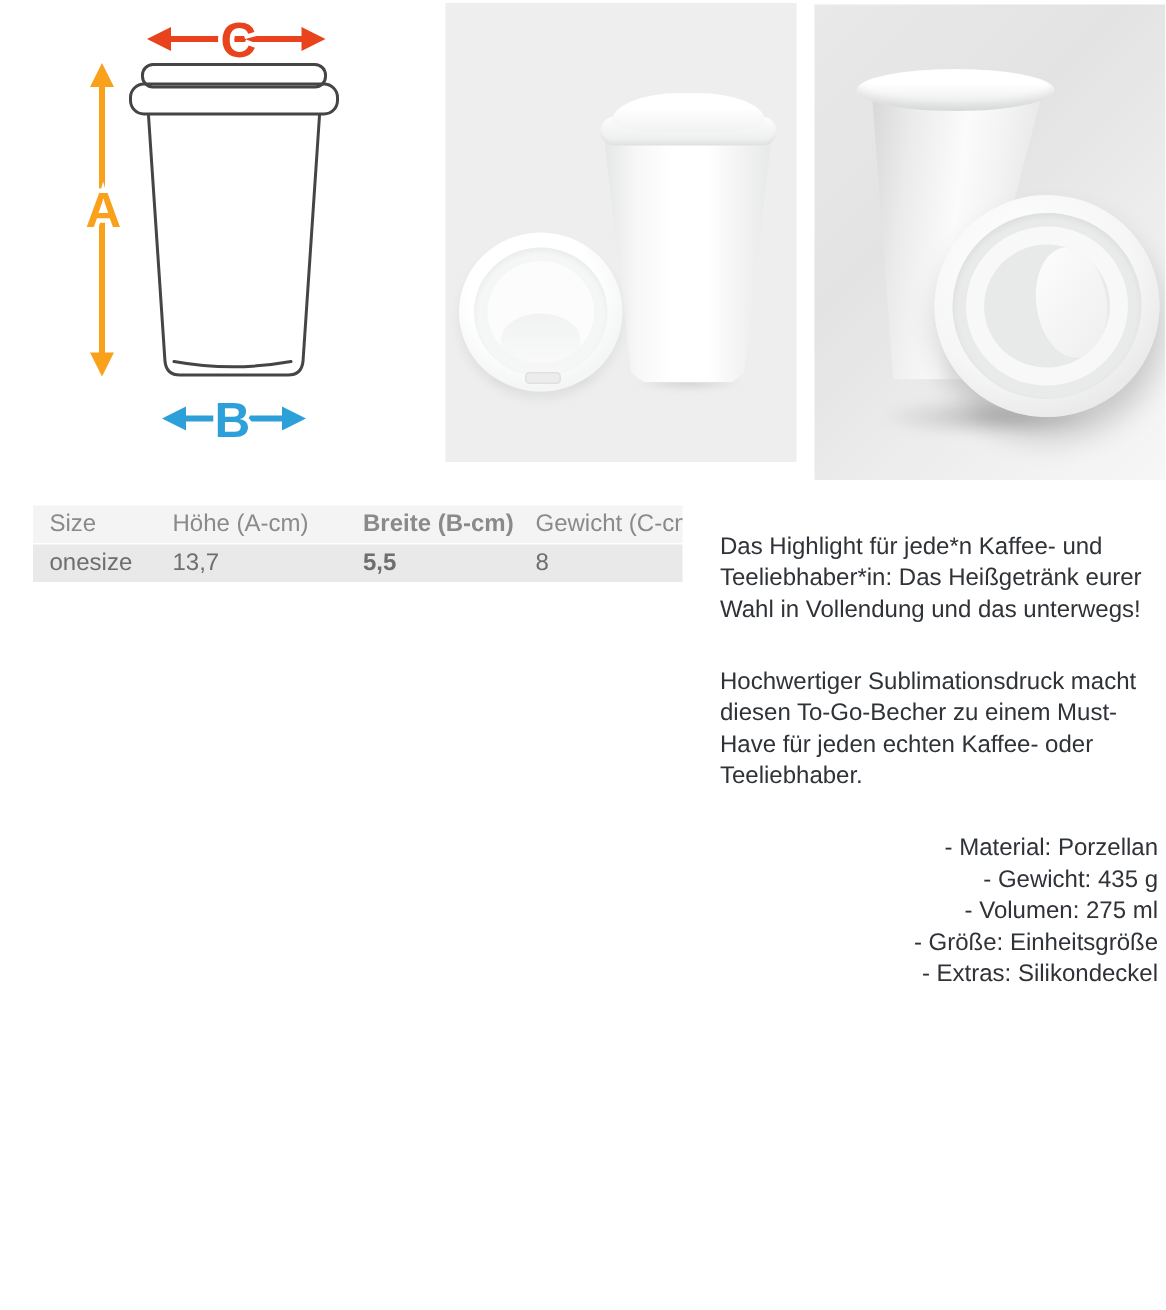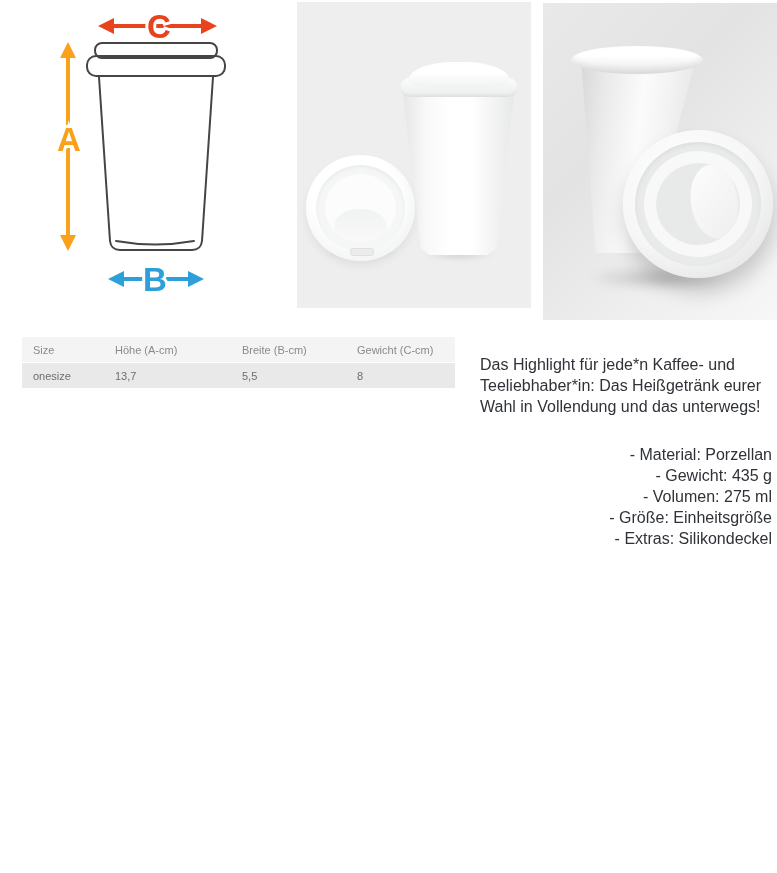--- a/index.html
+++ b/index.html
@@ -131,29 +131,29 @@
     overflow: hidden;
   }
   .r-lid-crescent {
     left: 42%; top: 5%; width: 56%; height: 90%; border-radius: 50%;
     background: linear-gradient(135deg, #fdfdfd, #eeeeee);
   }
 
   
   .size-table {
     position: absolute; left: 22px; top: 337px; width: 433px;
-    font-size: 11px;
+    font-size: 16px;
   }
   .st-row { display: flex; height: 25px; align-items: center; }
   .st-row.header { background: #f4f4f4; color: #8a8a8a; }
   .st-row.data   { background: #e9e9e9; color: #6e6e6e; margin-top: 1px; }
   .st-cell { padding-left: 11px; white-space: nowrap; overflow: hidden; }
   .st-c1 { width: 82px; }
   .st-c2 { width: 127px; }
-  .st-c3 { width: 115px; }
+  .st-c3 { width: 115px; font-weight: bold; }
   .st-c4 { width: 109px; }
 
   
   .care-note {
     position: absolute; left: 29px; top: 404px;
     font-size: 17px; color: #1f2226;
   }
 
   
   .description {
@@ -244,20 +244,21 @@
       <div class="st-cell st-c1">onesize</div>
       <div class="st-cell st-c2">13,7</div>
       <div class="st-cell st-c3">5,5</div>
       <div class="st-cell st-c4">8</div>
     </div>
   </div>
 
 
   <div class="description">
     <p>Das Highlight für jede*n Kaffee- und Teeliebhaber*in: Das Heißgetränk eurer Wahl in Vollendung und das unterwegs!</p>
+    <p>Hochwertiger Sublimationsdruck macht diesen To-Go-Becher zu einem Must-Have für jeden echten Kaffee- oder Teeliebhaber.</p>
     <div class="spec-list">
       <div class="spec-item">- Material: Porzellan</div>
       <div class="spec-item">- Gewicht: 435 g</div>
       <div class="spec-item">- Volumen: 275 ml</div>
       <div class="spec-item">- Größe: Einheitsgröße</div>
       <div class="spec-item">- Extras: Silikondeckel</div>
     </div>
   </div>
 
 </div>

